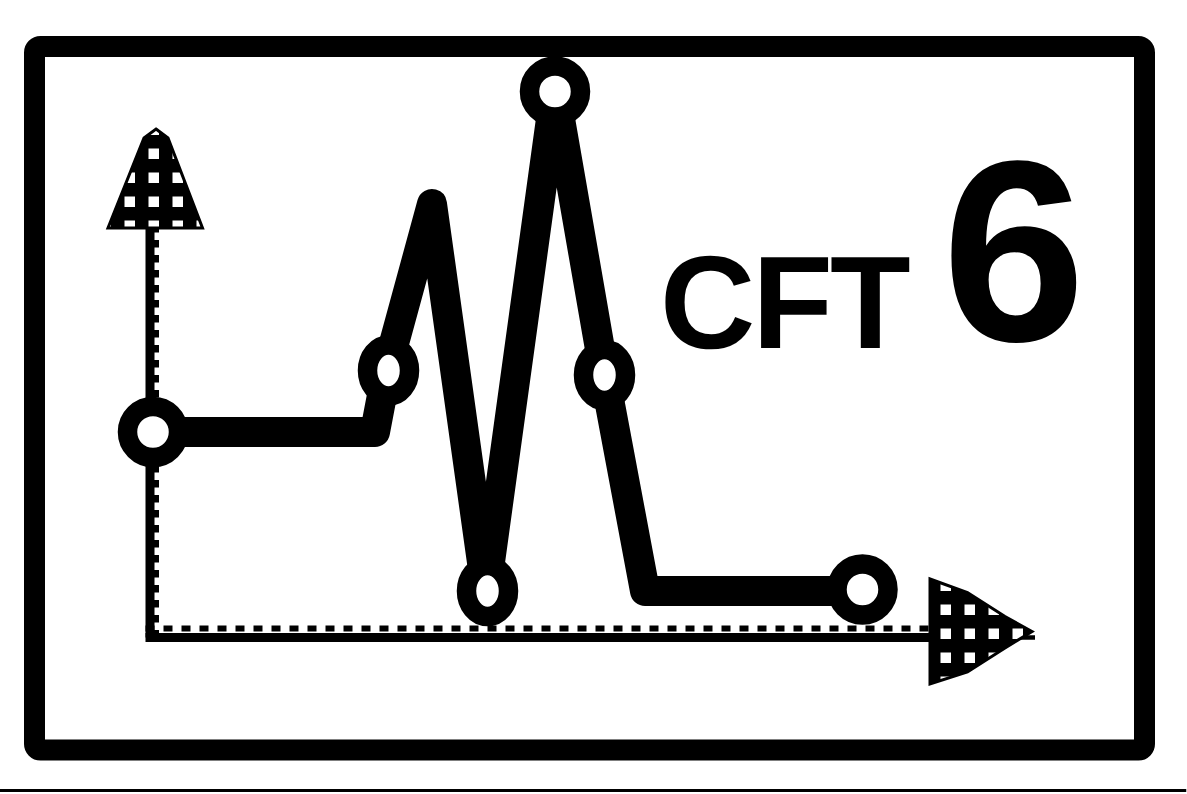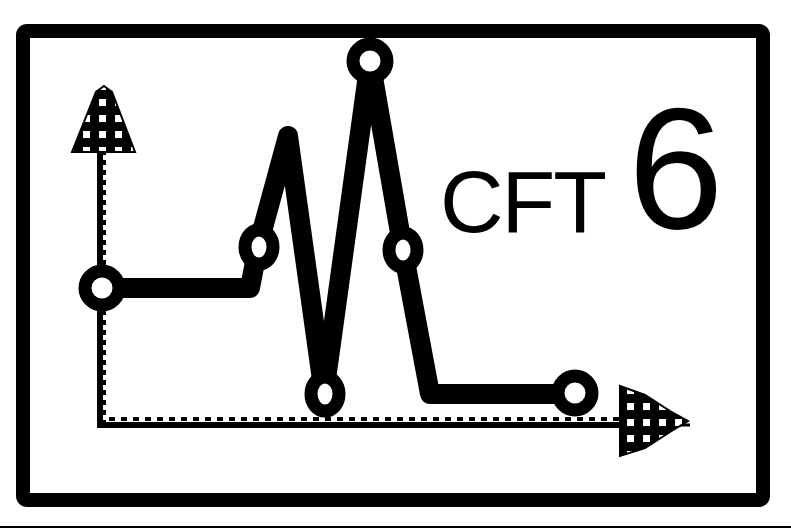--- a/index.html
+++ b/index.html
@@ -12,20 +12,21 @@
       height: 529px;
       position: relative;
       overflow: hidden;
     }
     .logo-frame {
       position: absolute;
       left: 0;
       top: 0;
       width: 791px;
       height: 413px;
+      font-weight: bold;
     }
     .logo-text {
       position: absolute;
       font-family: "Liberation Sans", sans-serif;
       color: #000000;
       line-height: 1;
       white-space: nowrap;
     }
     .logo-cft {
       left: 440px;

